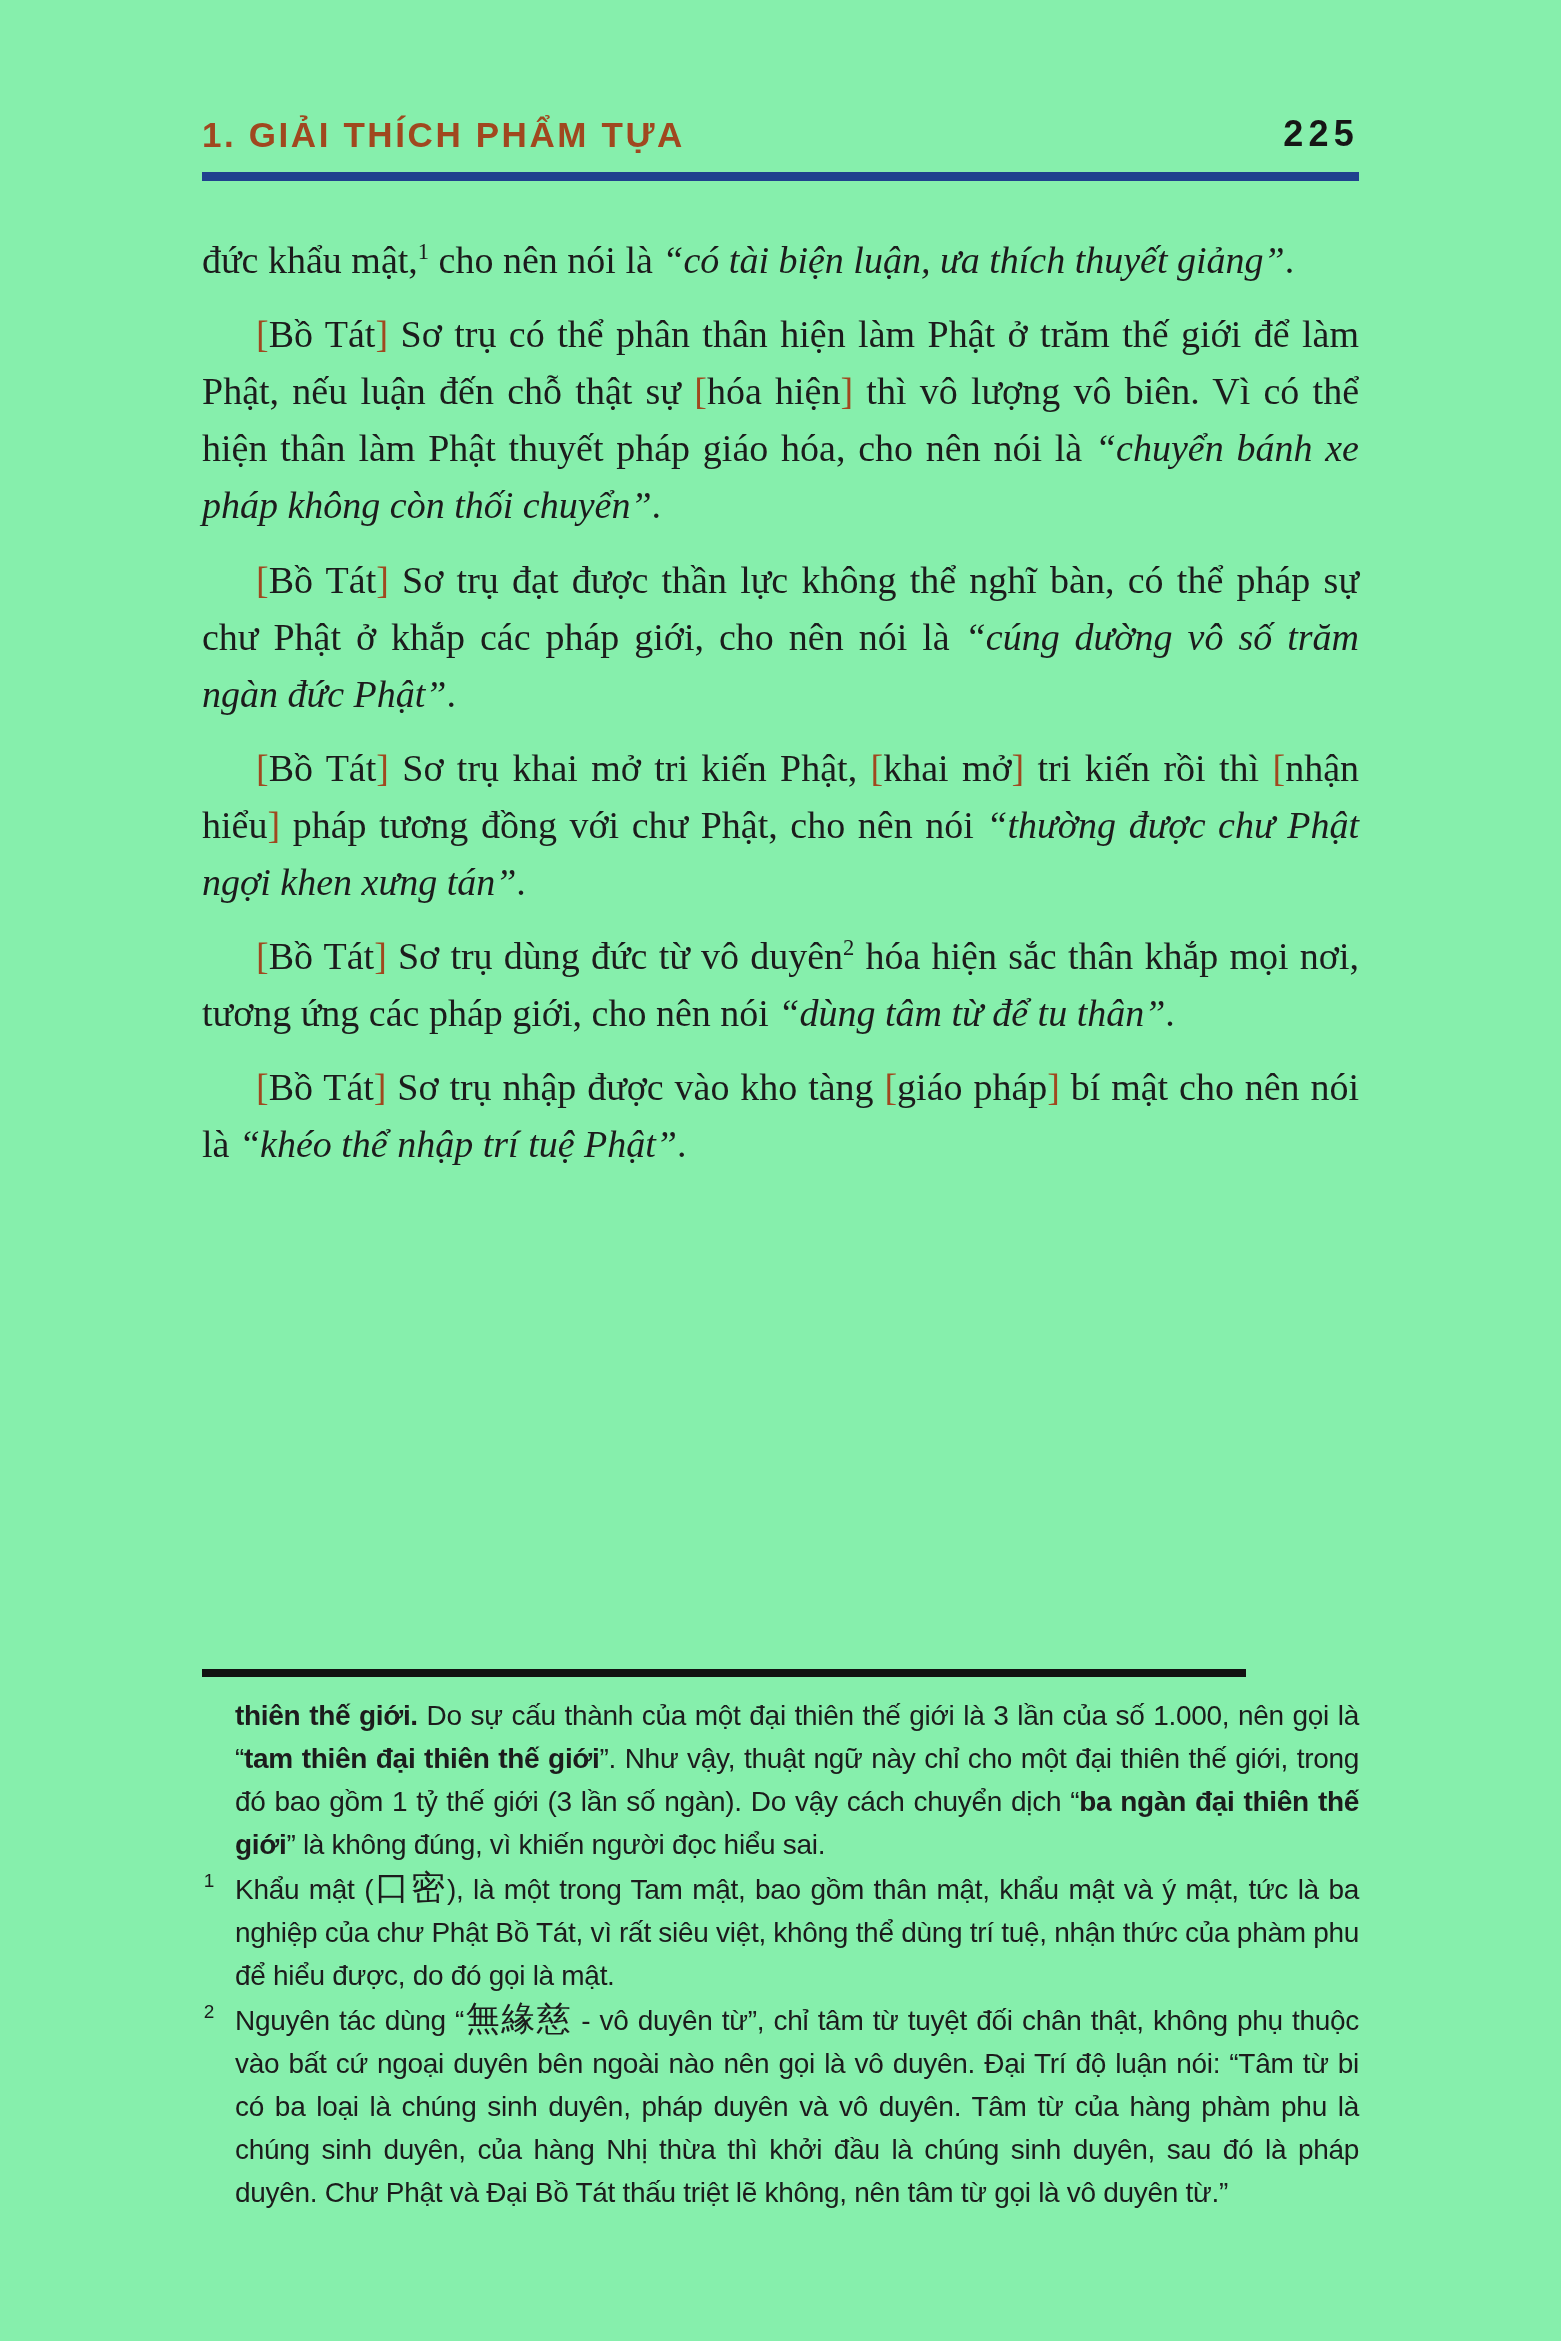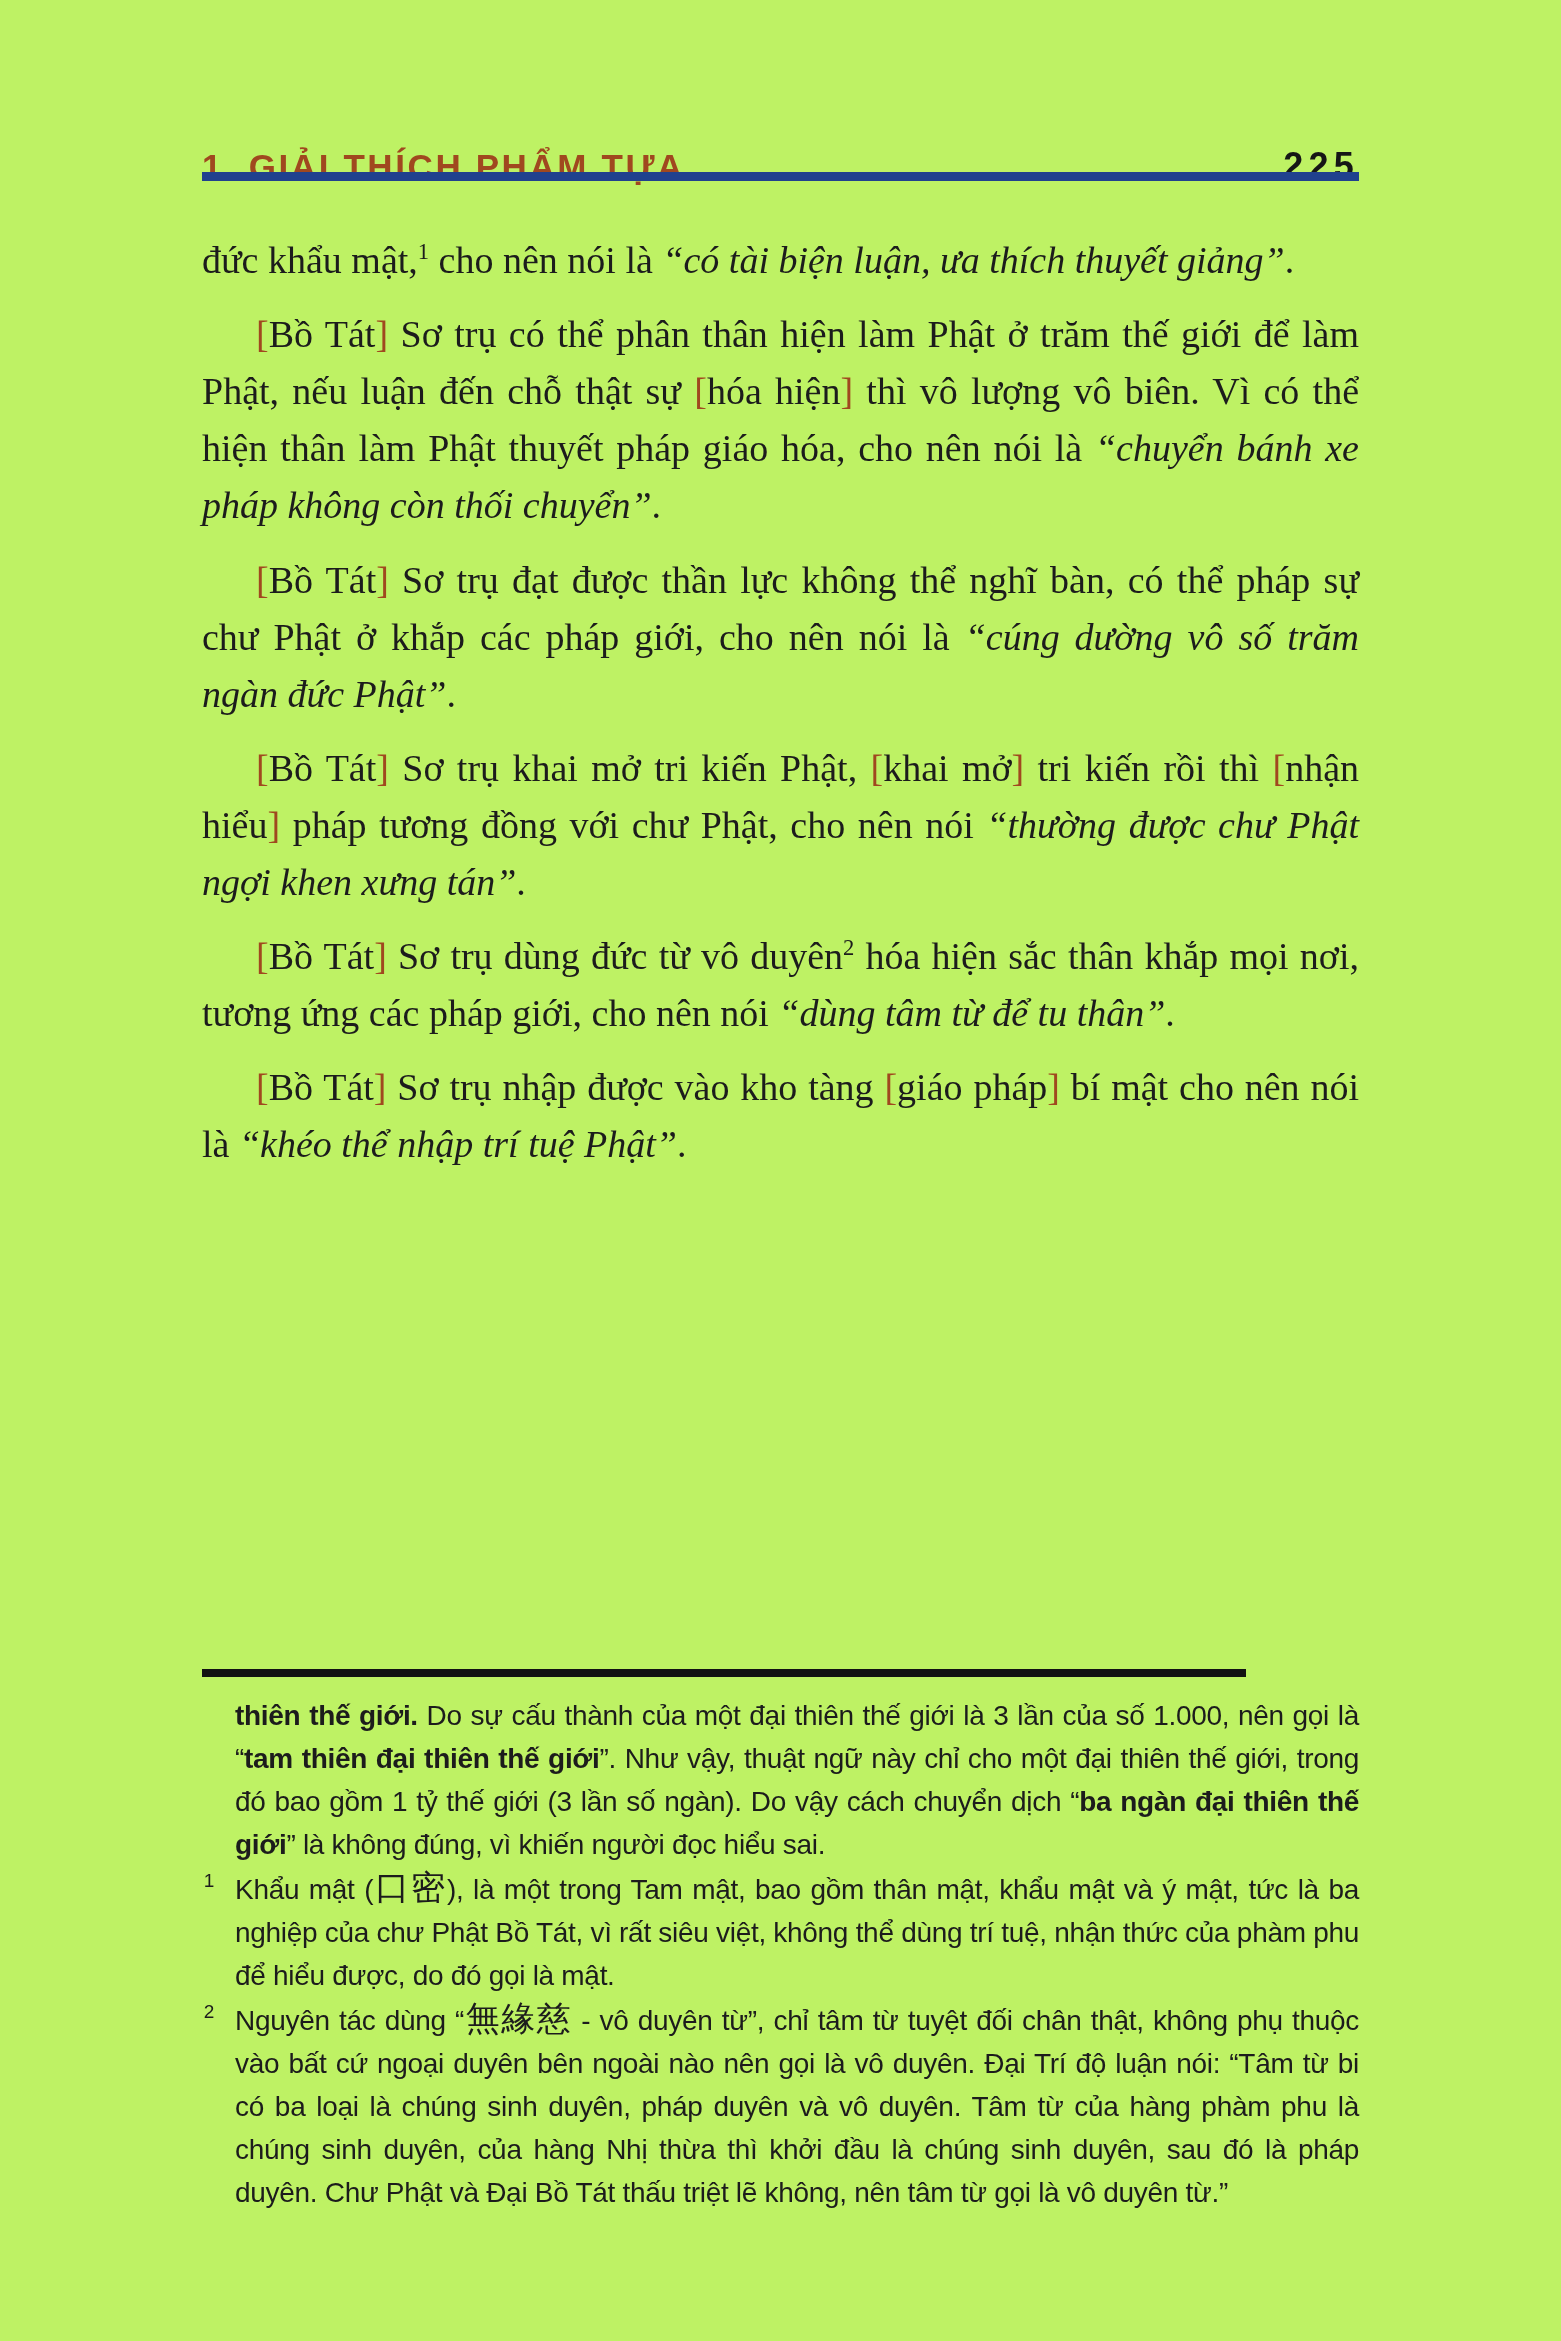--- a/index.html
+++ b/index.html
@@ -4,39 +4,38 @@
 <style>
   :root{
     --accent:#a0481f;
     --rule:#20418e;
     --text:#1c1c1c;
   }
   html,body{margin:0;padding:0;background:#ffffff;}
   .page{
     position:relative;
     width:1561px;height:2342px;
-    background:#bef264;
+    background:#86efac;
     color:var(--text);
     font-family:"Liberation Serif","DejaVu Serif",serif;
     overflow:hidden;
   }
   .header{
     position:absolute;left:202px;width:1157px;top:113px;
     display:flex;justify-content:space-between;align-items:flex-end;
   }
   .running-title{
     font-family:"Liberation Sans","DejaVu Sans",sans-serif;
     font-weight:700;font-size:35px;letter-spacing:2.6px;
     color:var(--accent);
   }
   .page-number{
     font-family:"Liberation Sans","DejaVu Sans",sans-serif;
     font-weight:700;font-size:36px;letter-spacing:5.2px;
     color:#161616;
-    margin-top:32px;
   }
   .header-rule{
     position:absolute;left:202px;width:1157px;top:172px;height:8.7px;
     background:var(--rule);
   }
   .body-text{
     position:absolute;left:202px;top:232px;width:1157px;
     font-size:38px;line-height:57px;
     text-align:justify;
   }

